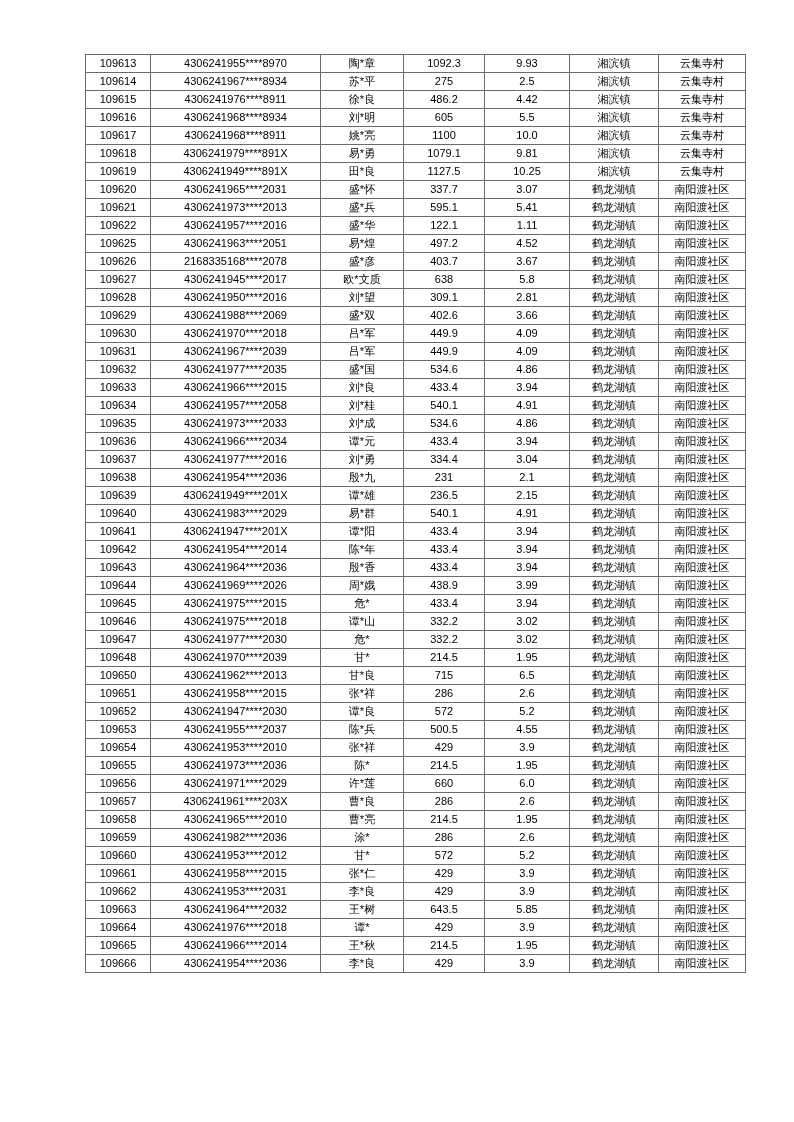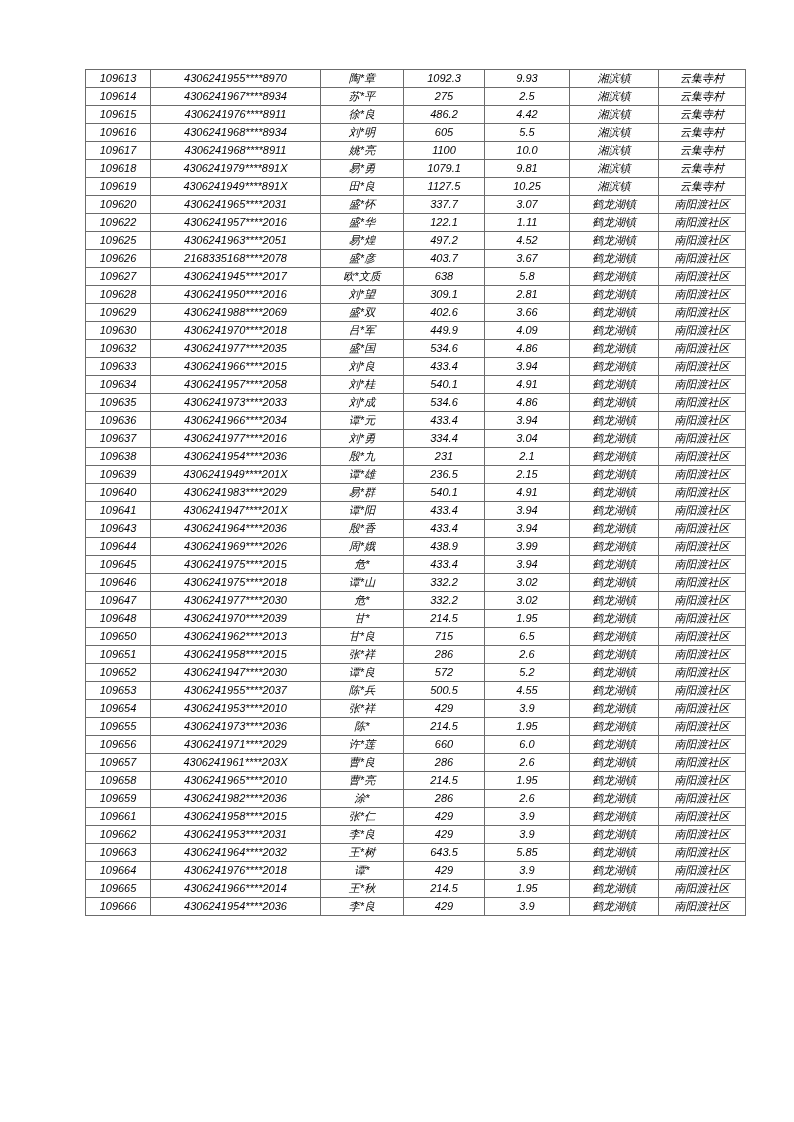--- a/index.html
+++ b/index.html
@@ -11,25 +11,24 @@
     .page {
       position: relative;
       width: 794px;
       height: 1122px;
       background: #ffffff;
       overflow: hidden;
     }
     .data-table {
       position: absolute;
       left: 85px;
-      top: 69px;
+      top: 54px;
       border-collapse: collapse;
       table-layout: fixed;
       width: 625px;
-      font-style: italic;
     }
     .data-table td {
       border: 1px solid #6b6b6b;
       height: 17px;
       padding: 0 2px;
       font-size: 11px;
       line-height: 17px;
       color: #000000;
       text-align: center;
       white-space: nowrap;
@@ -116,20 +115,29 @@
         <tr>
           <td class="col-0">109620</td>
           <td class="col-1">4306241965****2031</td>
           <td class="col-2">盛*怀</td>
           <td class="col-3">337.7</td>
           <td class="col-4">3.07</td>
           <td class="col-5">鹤龙湖镇</td>
           <td class="col-6">南阳渡社区</td>
         </tr>
         <tr>
+          <td class="col-0">109621</td>
+          <td class="col-1">4306241973****2013</td>
+          <td class="col-2">盛*兵</td>
+          <td class="col-3">595.1</td>
+          <td class="col-4">5.41</td>
+          <td class="col-5">鹤龙湖镇</td>
+          <td class="col-6">南阳渡社区</td>
+        </tr>
+        <tr>
           <td class="col-0">109622</td>
           <td class="col-1">4306241957****2016</td>
           <td class="col-2">盛*华</td>
           <td class="col-3">122.1</td>
           <td class="col-4">1.11</td>
           <td class="col-5">鹤龙湖镇</td>
           <td class="col-6">南阳渡社区</td>
         </tr>
         <tr>
           <td class="col-0">109625</td>
@@ -179,20 +187,29 @@
         <tr>
           <td class="col-0">109630</td>
           <td class="col-1">4306241970****2018</td>
           <td class="col-2">吕*军</td>
           <td class="col-3">449.9</td>
           <td class="col-4">4.09</td>
           <td class="col-5">鹤龙湖镇</td>
           <td class="col-6">南阳渡社区</td>
         </tr>
         <tr>
+          <td class="col-0">109631</td>
+          <td class="col-1">4306241967****2039</td>
+          <td class="col-2">吕*军</td>
+          <td class="col-3">449.9</td>
+          <td class="col-4">4.09</td>
+          <td class="col-5">鹤龙湖镇</td>
+          <td class="col-6">南阳渡社区</td>
+        </tr>
+        <tr>
           <td class="col-0">109632</td>
           <td class="col-1">4306241977****2035</td>
           <td class="col-2">盛*国</td>
           <td class="col-3">534.6</td>
           <td class="col-4">4.86</td>
           <td class="col-5">鹤龙湖镇</td>
           <td class="col-6">南阳渡社区</td>
         </tr>
         <tr>
           <td class="col-0">109633</td>
@@ -269,20 +286,29 @@
         <tr>
           <td class="col-0">109641</td>
           <td class="col-1">4306241947****201X</td>
           <td class="col-2">谭*阳</td>
           <td class="col-3">433.4</td>
           <td class="col-4">3.94</td>
           <td class="col-5">鹤龙湖镇</td>
           <td class="col-6">南阳渡社区</td>
         </tr>
         <tr>
+          <td class="col-0">109642</td>
+          <td class="col-1">4306241954****2014</td>
+          <td class="col-2">陈*年</td>
+          <td class="col-3">433.4</td>
+          <td class="col-4">3.94</td>
+          <td class="col-5">鹤龙湖镇</td>
+          <td class="col-6">南阳渡社区</td>
+        </tr>
+        <tr>
           <td class="col-0">109643</td>
           <td class="col-1">4306241964****2036</td>
           <td class="col-2">殷*香</td>
           <td class="col-3">433.4</td>
           <td class="col-4">3.94</td>
           <td class="col-5">鹤龙湖镇</td>
           <td class="col-6">南阳渡社区</td>
         </tr>
         <tr>
           <td class="col-0">109644</td>
@@ -413,20 +439,29 @@
         <tr>
           <td class="col-0">109659</td>
           <td class="col-1">4306241982****2036</td>
           <td class="col-2">涂*</td>
           <td class="col-3">286</td>
           <td class="col-4">2.6</td>
           <td class="col-5">鹤龙湖镇</td>
           <td class="col-6">南阳渡社区</td>
         </tr>
         <tr>
+          <td class="col-0">109660</td>
+          <td class="col-1">4306241953****2012</td>
+          <td class="col-2">甘*</td>
+          <td class="col-3">572</td>
+          <td class="col-4">5.2</td>
+          <td class="col-5">鹤龙湖镇</td>
+          <td class="col-6">南阳渡社区</td>
+        </tr>
+        <tr>
           <td class="col-0">109661</td>
           <td class="col-1">4306241958****2015</td>
           <td class="col-2">张*仁</td>
           <td class="col-3">429</td>
           <td class="col-4">3.9</td>
           <td class="col-5">鹤龙湖镇</td>
           <td class="col-6">南阳渡社区</td>
         </tr>
         <tr>
           <td class="col-0">109662</td>

